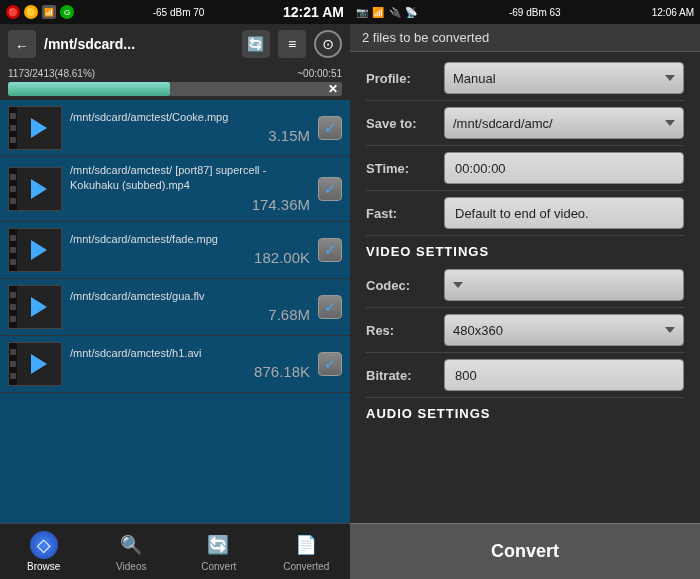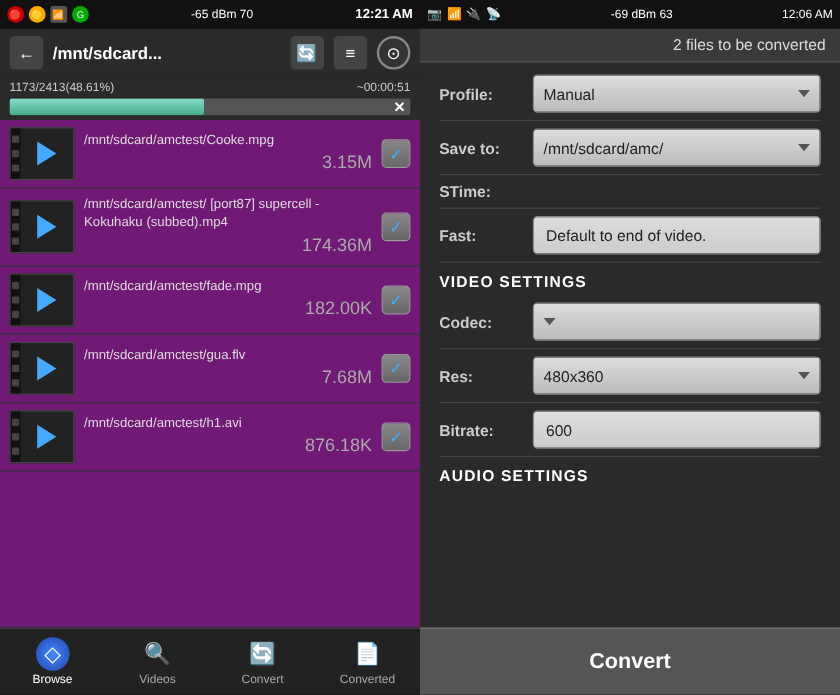--- a/index.html
+++ b/index.html
@@ -32,21 +32,21 @@
       font-size: 10px;
       color: #fff;
     }
     .status-bar-left .icons-left {
       display: flex;
       gap: 4px;
       align-items: center;
     }
     .status-bar-left .time-left {
       font-weight: bold;
-      font-size: 11px;
+      font-size: 14px;
     }
     .status-icon {
       width: 14px;
       height: 14px;
       border-radius: 50%;
       background: #c00;
       display: inline-flex;
       align-items: center;
       justify-content: center;
       font-size: 8px;
@@ -127,21 +127,21 @@
       justify-content: space-between;
       font-size: 10px;
       color: #ccc;
       padding: 2px 8px;
       background: #2a2a2a;
     }
 
     .file-list {
       flex: 1;
       overflow-y: auto;
-      background: #701a75;
+      background: #0c4a6e;
     }
     .file-item {
       display: flex;
       align-items: center;
       padding: 6px 8px;
       border-bottom: 1px solid #333;
       gap: 8px;
     }
     .file-thumb {
       width: 54px;
@@ -260,21 +260,21 @@
       display: flex;
       gap: 4px;
       align-items: center;
     }
 
     .convert-header {
       background: #3a3a3a;
       padding: 6px 12px;
       font-size: 13px;
       color: #ddd;
-      text-align: right;
+      text-align: left;
       border-bottom: 1px solid #555;
     }
 
     .settings-scroll {
       flex: 1;
       overflow-y: auto;
       padding: 4px 16px;
     }
 
     .setting-row {
@@ -525,20 +525,25 @@
         <div class="dropdown">
           <span>/mnt/sdcard/amc/</span>
           <div class="dropdown-arrow"></div>
         </div>
       </div>
     </div>
 
 
     <div class="setting-row">
       <span class="setting-label">STime:</span>
+      <div class="setting-control">
+        <div class="input-field">
+          <span>00:00:00</span>
+        </div>
+      </div>
     </div>
 
     <div class="setting-row">
       <span class="setting-label">Fast:</span>
       <div class="setting-control">
         <div class="input-field">
           <span>Default to end of video.</span>
         </div>
       </div>
     </div>
@@ -561,21 +566,21 @@
           <span>480x360</span>
           <div class="dropdown-arrow"></div>
         </div>
       </div>
     </div>
 
     <div class="setting-row">
       <span class="setting-label">Bitrate:</span>
       <div class="setting-control">
         <div class="input-field">
-          <span>600</span>
+          <span>800</span>
         </div>
       </div>
     </div>
 
     <div class="section-header">AUDIO SETTINGS</div>
 
   </div>
 
   <div class="convert-bottom">
     <span class="convert-btn-text">Convert</span>

